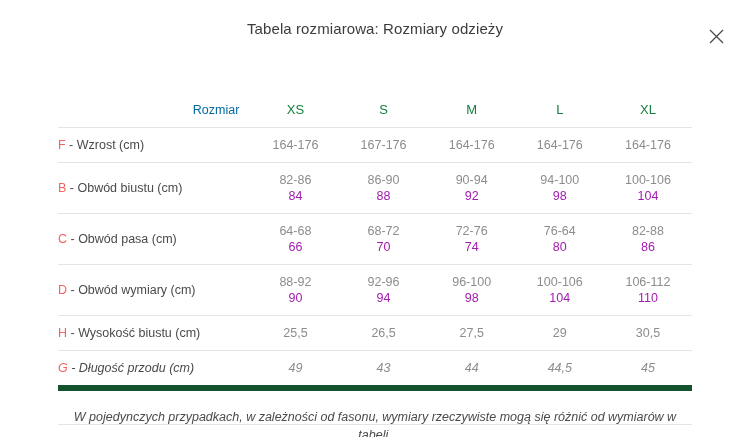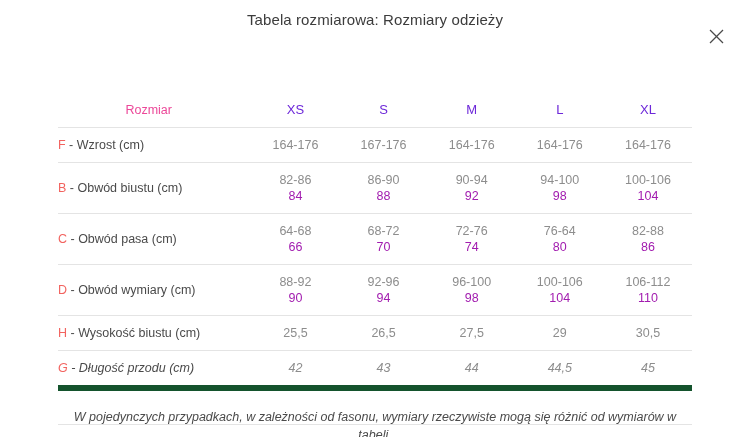--- a/index.html
+++ b/index.html
@@ -20,21 +20,21 @@
     width: 750px;
     height: 437px;
     box-sizing: border-box;
   }
   .modal-header {
     position: relative;
     height: 76px;
   }
   .modal-title {
     position: absolute;
-    top: 11px;
+    top: 20px;
     left: 0;
     width: 750px;
     text-align: center;
     font-size: 15px;
     color: #3c3c3c;
     letter-spacing: 0.1px;
   }
   .close-btn {
     position: absolute;
     top: 24px;
@@ -58,32 +58,32 @@
   }
   table.size-table {
     width: 100%;
     border-collapse: collapse;
     table-layout: fixed;
   }
   table.size-table col.label-col { width: 30.5%; }
   table.size-table col.size-col { width: 13.9%; }
 
   table.size-table th.head-label {
-    text-align: center;
+    text-align: right;
     font-size: 12.5px;
     font-weight: normal;
-    color: #ec4899;
+    color: #0369a1;
     padding: 0 12px 10px 0;
     vertical-align: bottom;
   }
   table.size-table th.head-size {
     text-align: center;
     font-size: 13px;
     font-weight: normal;
-    color: #6d28d9;
+    color: #15803d;
     padding: 0 0 10px 0;
     vertical-align: bottom;
   }
   table.size-table tbody tr {
     border-top: 1px solid #e4e4e4;
   }
   table.size-table tbody tr:last-child {
     border-bottom: 6px solid #14532d;
     font-style: italic;
   }
@@ -205,21 +205,21 @@
           <td class="row-label"><span class="letter">H</span><span> - Wysokość biustu (cm)</span></td>
           <td class="cell"><span>25,5</span><span class="v2"></span></td>
           <td class="cell"><span>26,5</span><span class="v2"></span></td>
           <td class="cell"><span>27,5</span><span class="v2"></span></td>
           <td class="cell"><span>29</span><span class="v2"></span></td>
           <td class="cell"><span>30,5</span><span class="v2"></span></td>
         </tr>
 
         <tr>
           <td class="row-label"><span class="letter">G</span><span> - Długość przodu (cm)</span></td>
-          <td class="cell"><span>42</span><span class="v2"></span></td>
+          <td class="cell"><span>49</span><span class="v2"></span></td>
           <td class="cell"><span>43</span><span class="v2"></span></td>
           <td class="cell"><span>44</span><span class="v2"></span></td>
           <td class="cell"><span>44,5</span><span class="v2"></span></td>
           <td class="cell"><span>45</span><span class="v2"></span></td>
         </tr>
 
       </tbody>
     </table>
   </div>
 

